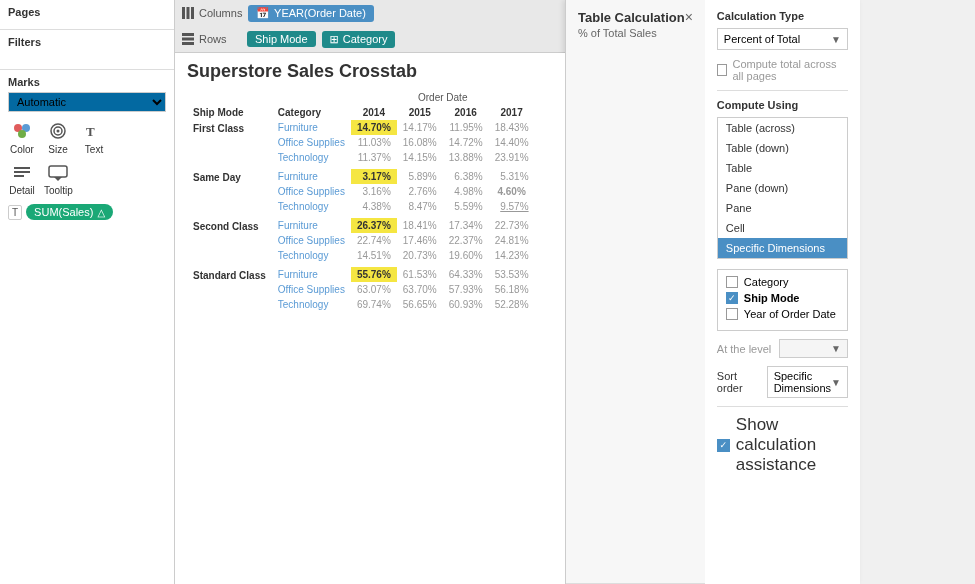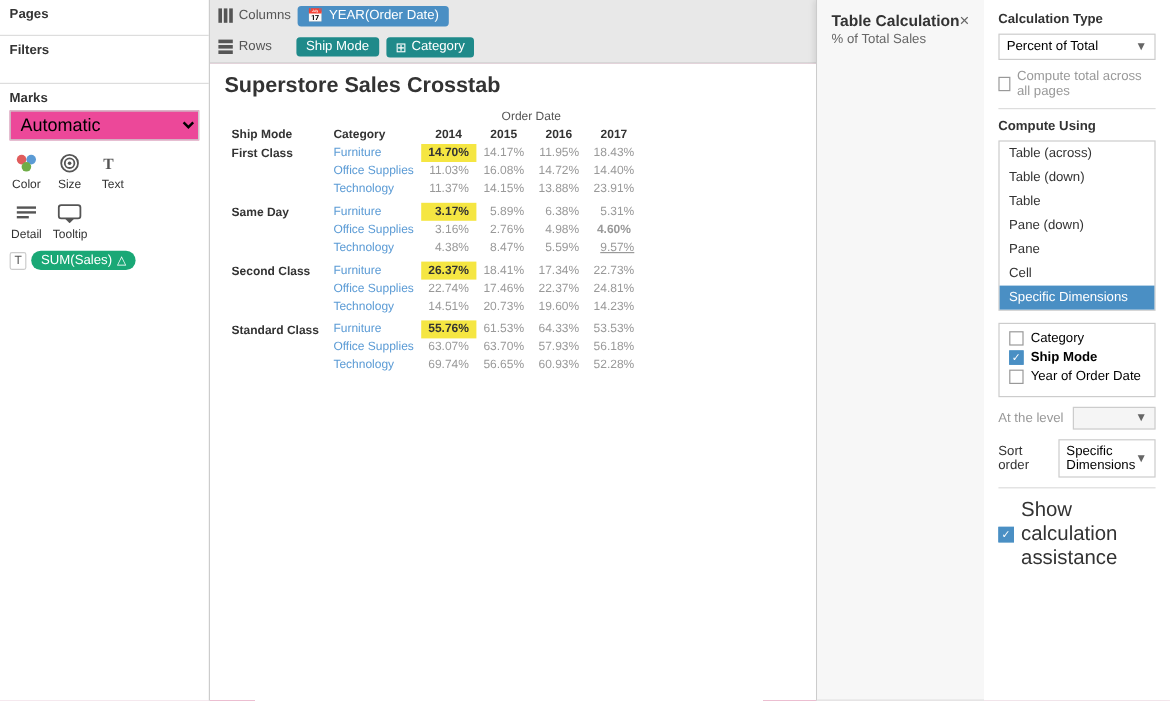--- a/index.html
+++ b/index.html
@@ -1,33 +1,33 @@
 <!DOCTYPE html>
 <html><head>
   <meta charset="utf-8">
   <style>
     * { box-sizing: border-box; margin: 0; padding: 0; }
     body { font-family: 'Segoe UI', Arial, sans-serif; font-size: 12px; background: #f0f0f0; width: 975px; height: 584px; overflow: hidden; }
 
-    .main-container { display: flex; width: 975px; height: 584px; }
+    .main-container { display: flex; width: 860px; height: 584px; }
 
     
     .sidebar { width: 175px; background: #fff; border-right: 1px solid #ccc; display: flex; flex-direction: column; }
     .sidebar-section-title { font-size: 11px; font-weight: bold; color: #333; margin-bottom: 4px; }
 
     
     .pages-section { padding: 6px 8px; border-bottom: 1px solid #ddd; min-height: 30px; }
 
     
     .filters-section { padding: 6px 8px; border-bottom: 1px solid #ddd; min-height: 40px; }
 
     
     .marks-section { padding: 6px 8px; flex: 1; }
     .marks-dropdown { display: flex; align-items: center; margin-bottom: 8px; }
-    .marks-dropdown select { flex: 1; font-size: 15px; border: 1px solid #ccc; padding: 2px 4px; background: #ec4899; }
+    .marks-dropdown select { flex: 1; font-size: 11px; border: 1px solid #ccc; padding: 2px 4px; background: #0369a1; }
     .marks-icons-row { display: flex; gap: 8px; margin-bottom: 6px; }
     .marks-icon-item { display: flex; flex-direction: column; align-items: center; cursor: pointer; }
     .marks-icon-item span { font-size: 10px; color: #333; margin-top: 2px; }
     .marks-icon-svg { width: 28px; height: 22px; display: flex; align-items: center; justify-content: center; }
     .marks-icons-row2 { display: flex; gap: 8px; margin-bottom: 8px; }
     .sum-sales-pill { background: #1aa876; color: #fff; border-radius: 10px; padding: 2px 8px; font-size: 11px; display: flex; align-items: center; gap: 4px; cursor: pointer; }
     .delta-icon { font-size: 10px; }
 
     
     .content-area { flex: 1; display: flex; flex-direction: column; background: #be185d; }

